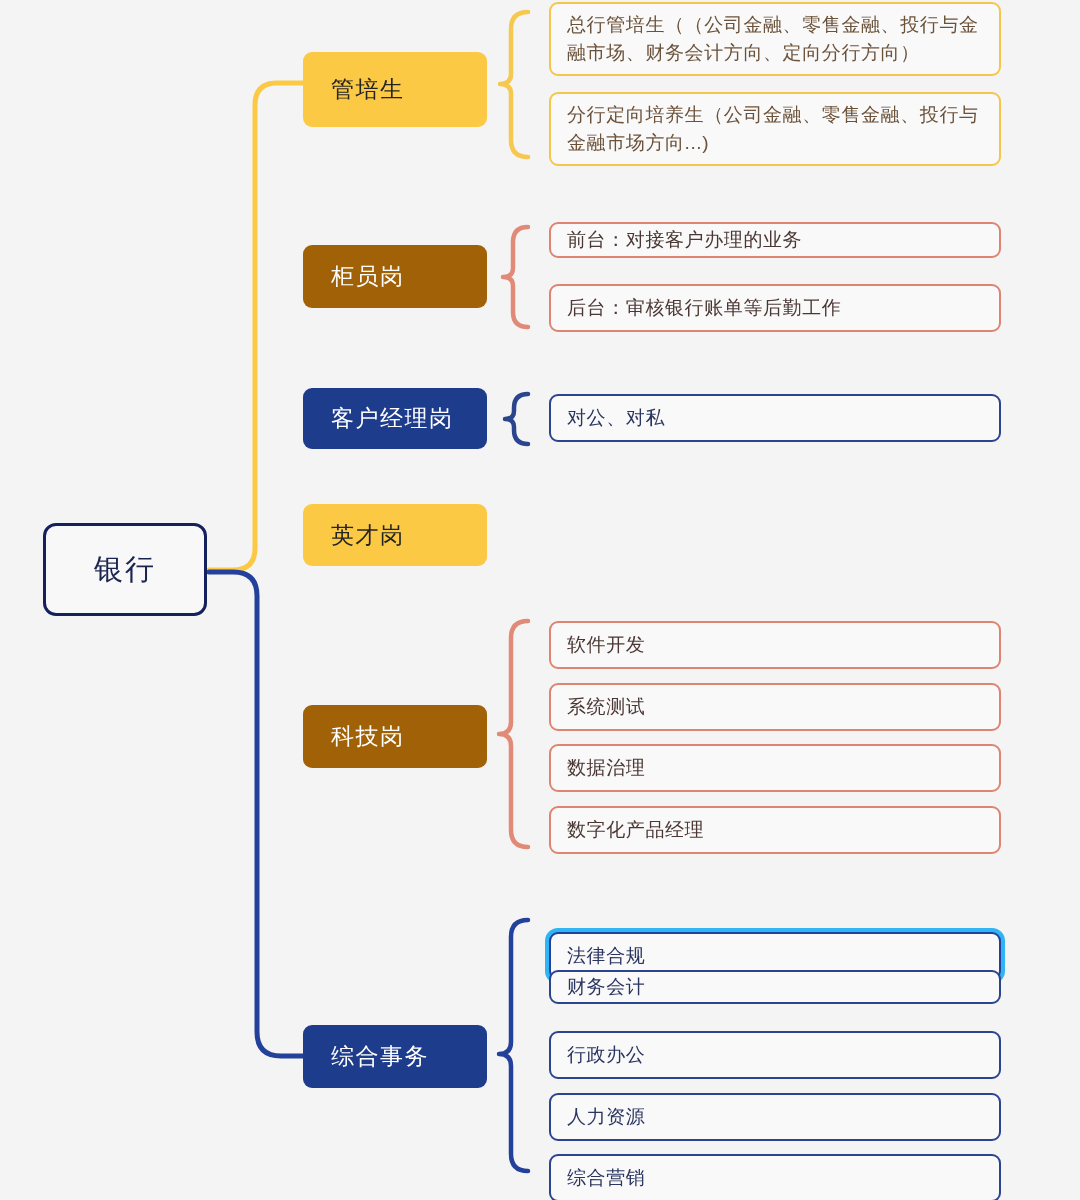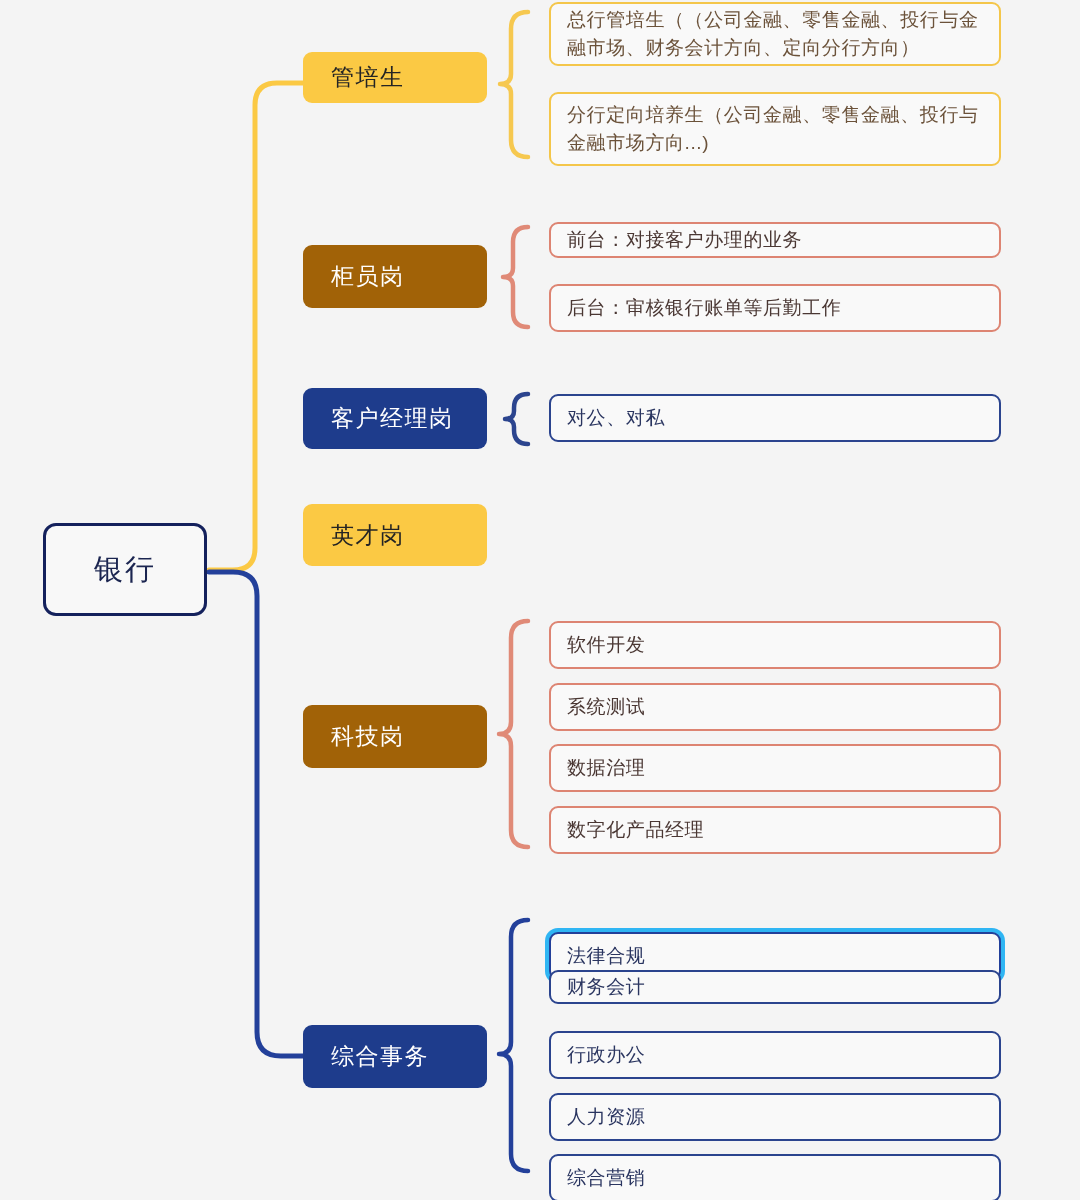--- a/index.html
+++ b/index.html
@@ -107,24 +107,24 @@
 
     <path d="M 528 621 Q 511 621 511 638 L 511 722 Q 511 734 499 734 Q 511 734 511 746 L 511 830 Q 511 847 528 847" fill="none" stroke="#e08a77" stroke-width="4.5" stroke-linecap="round" stroke-linejoin="round"></path>
 
     <path d="M 528 920 Q 511 920 511 937 L 511 1042 Q 511 1054 499 1054 Q 511 1054 511 1066 L 511 1154 Q 511 1171 528 1171" fill="none" stroke="#23409a" stroke-width="4.5" stroke-linecap="round" stroke-linejoin="round"></path>
   </svg>
 
   <div class="root-node">
     <span>银行</span>
   </div>
 
-  <div class="chip yellow" style="top:52px;height:51px;">
+  <div class="chip yellow" style="top:52px;height:75px;">
     <span>管培生</span>
   </div>
-  <div class="leaf yellow" style="top:2px;height:64px;">
+  <div class="leaf yellow" style="top:2px;height:74px;">
     <span class="leaf-text">总行管培生（（公司金融、零售金融、投行与金融市场、财务会计方向、定向分行方向）</span>
   </div>
   <div class="leaf yellow" style="top:92px;height:74px;">
     <span class="leaf-text">分行定向培养生（公司金融、零售金融、投行与金融市场方向...)</span>
   </div>
 
   <div class="chip coral" style="top:245px;height:63px;">
     <span>柜员岗</span>
   </div>
   <div class="leaf coral" style="top:222px;height:36px;">

